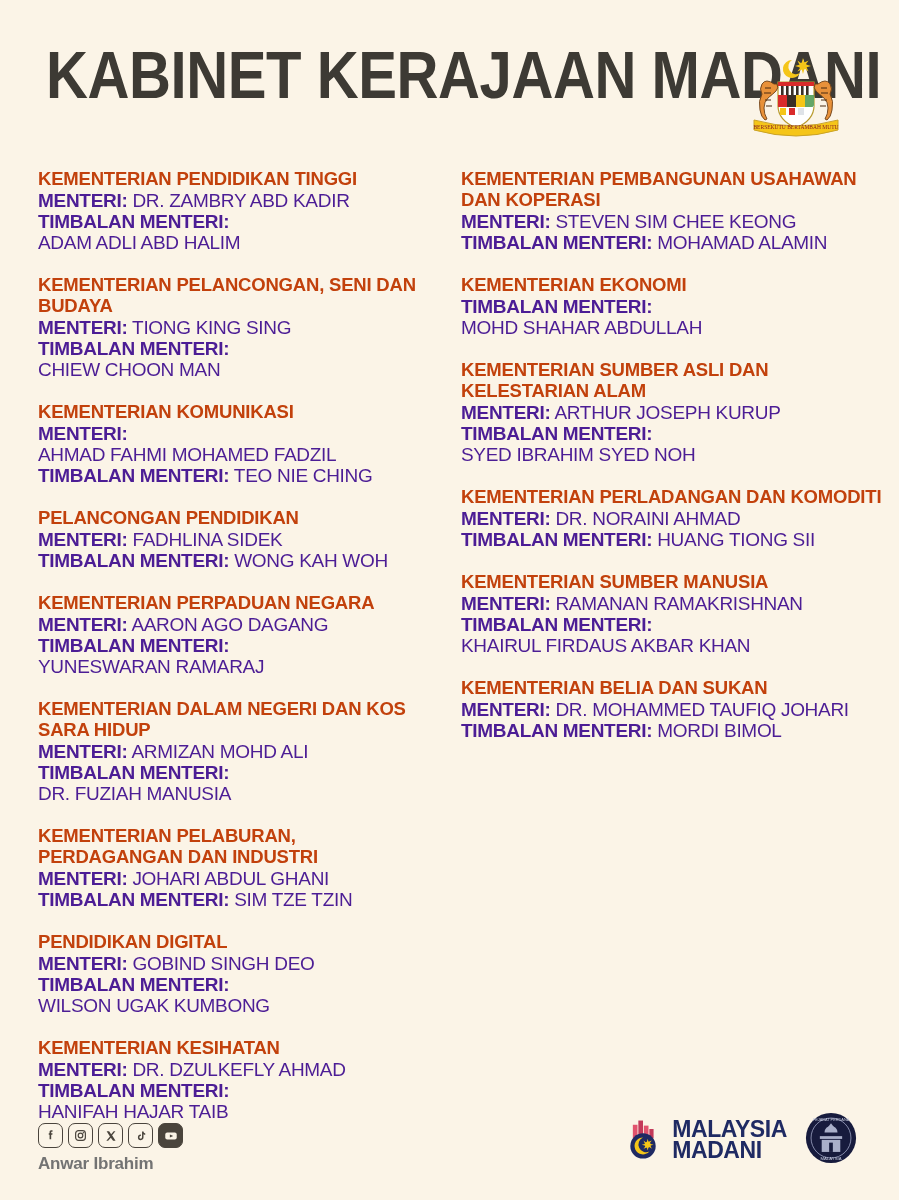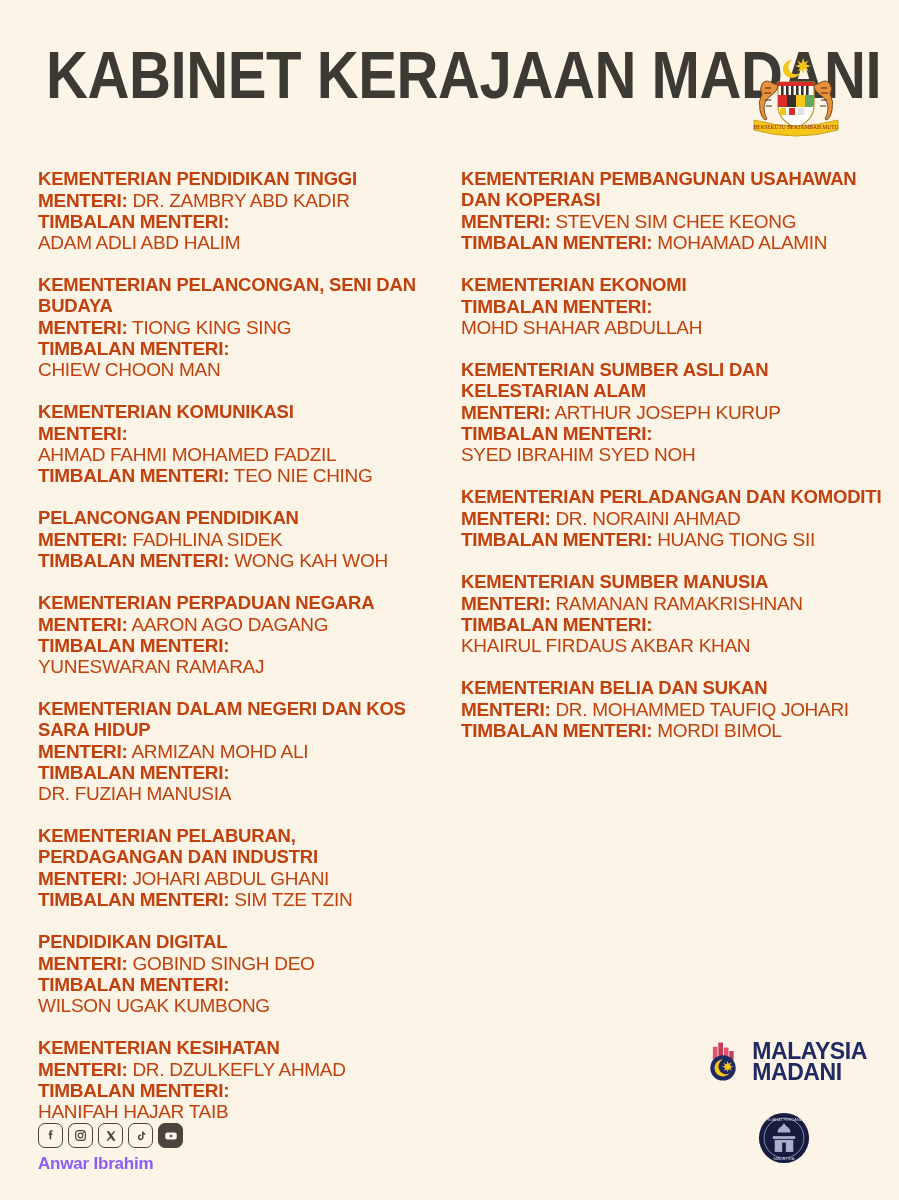--- a/index.html
+++ b/index.html
@@ -66,21 +66,21 @@
     color: #c2410c;
     font-weight: bold;
     font-size: 18.5px;
     line-height: 21px;
     letter-spacing: -0.2px;
     margin-bottom: 1px;
   }
   .m-line {
     font-size: 19px;
     line-height: 21px;
-    color: #c2410c;
+    color: #4c1d95;
     letter-spacing: -0.3px;
     white-space: normal;
   }
   .m-label {
     font-weight: bold;
   }
   .m-person {
     font-weight: normal;
   }
   .m-line.stacked .m-person {
@@ -114,32 +114,31 @@
   .social-icon.filled {
     background: #4a443c;
     border-color: #4a443c;
   }
   .handle {
     position: absolute;
     left: 38px;
     bottom: 26px;
     font-size: 17px;
     font-weight: bold;
-    color: #8b5cf6;
+    color: #737373;
     letter-spacing: -0.2px;
   }
 
   .brand {
     position: absolute;
-    right: 32px;
+    right: 42px;
     bottom: 32px;
     display: flex;
     align-items: center;
-    gap: 28px;
-    flex-direction: column;
+    gap: 18px;
   }
   .madani-logo {
     display: flex;
     align-items: center;
     gap: 7px;
   }
   .madani-wordmark {
     display: flex;
     flex-direction: column;
     line-height: 0.92;

